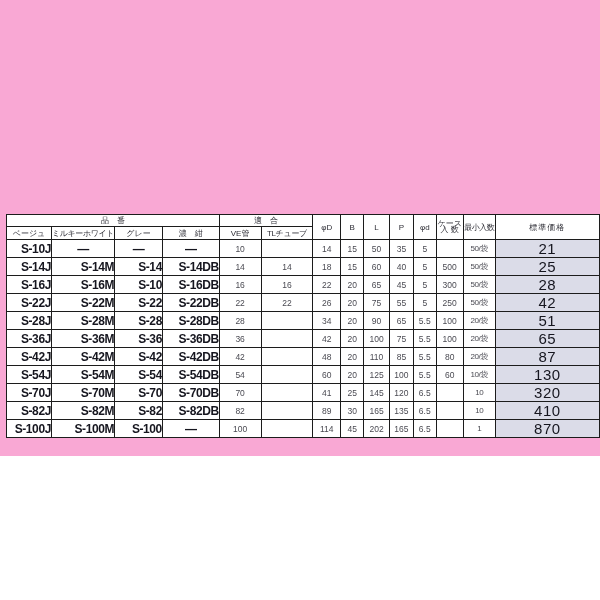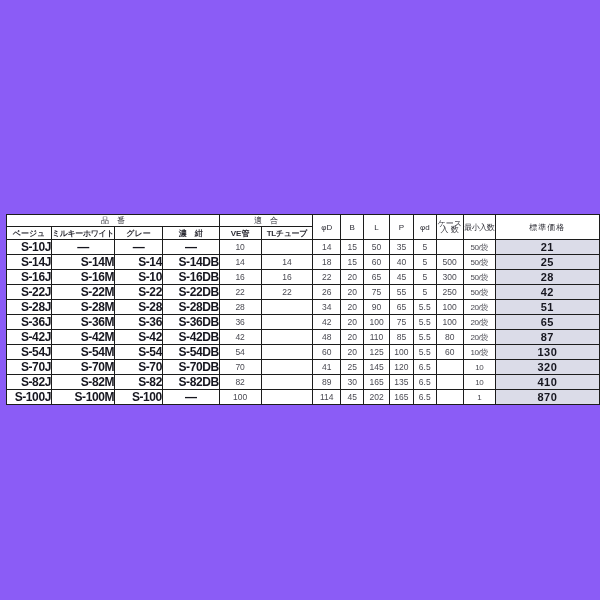--- a/index.html
+++ b/index.html
@@ -1,53 +1,53 @@
 <!DOCTYPE html>
 <html><head>
 <meta charset="utf-8">
 <style>
   html,body { margin:0; padding:0; background:#ffffff; }
   body {
     width:600px; height:600px; overflow:hidden;
     font-family:"Liberation Sans", sans-serif;
   }
-  .canvas { position:relative; width:600px; height:600px; background:#8b5cf6; }
+  .canvas { position:relative; width:600px; height:456px; background:#f9a8d4; }
 
   table.spec {
     position:absolute; left:6px; top:214px;
     border-collapse:collapse; table-layout:fixed;
     background:#ffffff;
   }
   .spec th, .spec td {
     border:1px solid #1c1c1c;
     padding:0; margin:0;
     text-align:center; vertical-align:middle;
     overflow:hidden; white-space:nowrap;
   }
   
   .spec thead tr.group th { height:10px; font-size:8px; font-weight:normal; color:#2e2e36; }
-  .spec thead tr.cols  th { height:12px; font-size:8px; font-weight:bold; color:#2e2e36;margin-top:13px; }
+  .spec thead tr.cols  th { height:12px; font-size:8px; font-weight:normal; color:#2e2e36;margin-top:13px; }
   .spec th.h-milky { font-size:6.5px; letter-spacing:-0.4px; }
   .spec th.h-tl    { font-size:7.5px; letter-spacing:-0.3px; }
   .spec th.h-case  { font-size:7px; line-height:6.5px; font-weight:normal; }
   .spec th.h-case span { display:block; }
   .spec th.h-min   { font-size:6.5px; letter-spacing:-0.5px;font-family:Liberation Serif, serif; }
   .spec th.h-price { font-size:9px; letter-spacing:1px; }
 
   
   .spec td { height:12.6px; }
   .spec td.part {
     font-size:12px; font-weight:bold; color:#16161f;
     text-align:right; padding-left:3px; letter-spacing:-0.4px;
   }
   .spec td.part.dash { text-align:center; padding-left:0; }
   .spec td.num  { font-size:8.5px; color:#4a4a52; }
   .spec td.min  { font-size:8px; letter-spacing:-0.5px;margin-left:48px; }
   .spec td.price {
-    background:#dbdce8; font-size:11px; font-weight:bold; color:#16161f;
+    background:#dbdce8; font-size:15px; font-weight:normal; color:#16161f;
     letter-spacing:0.5px;
   }
 </style>
 </head>
 <body>
 
 <div class="canvas">
   <table class="spec">
     <colgroup>
       <col style="width:45px">

